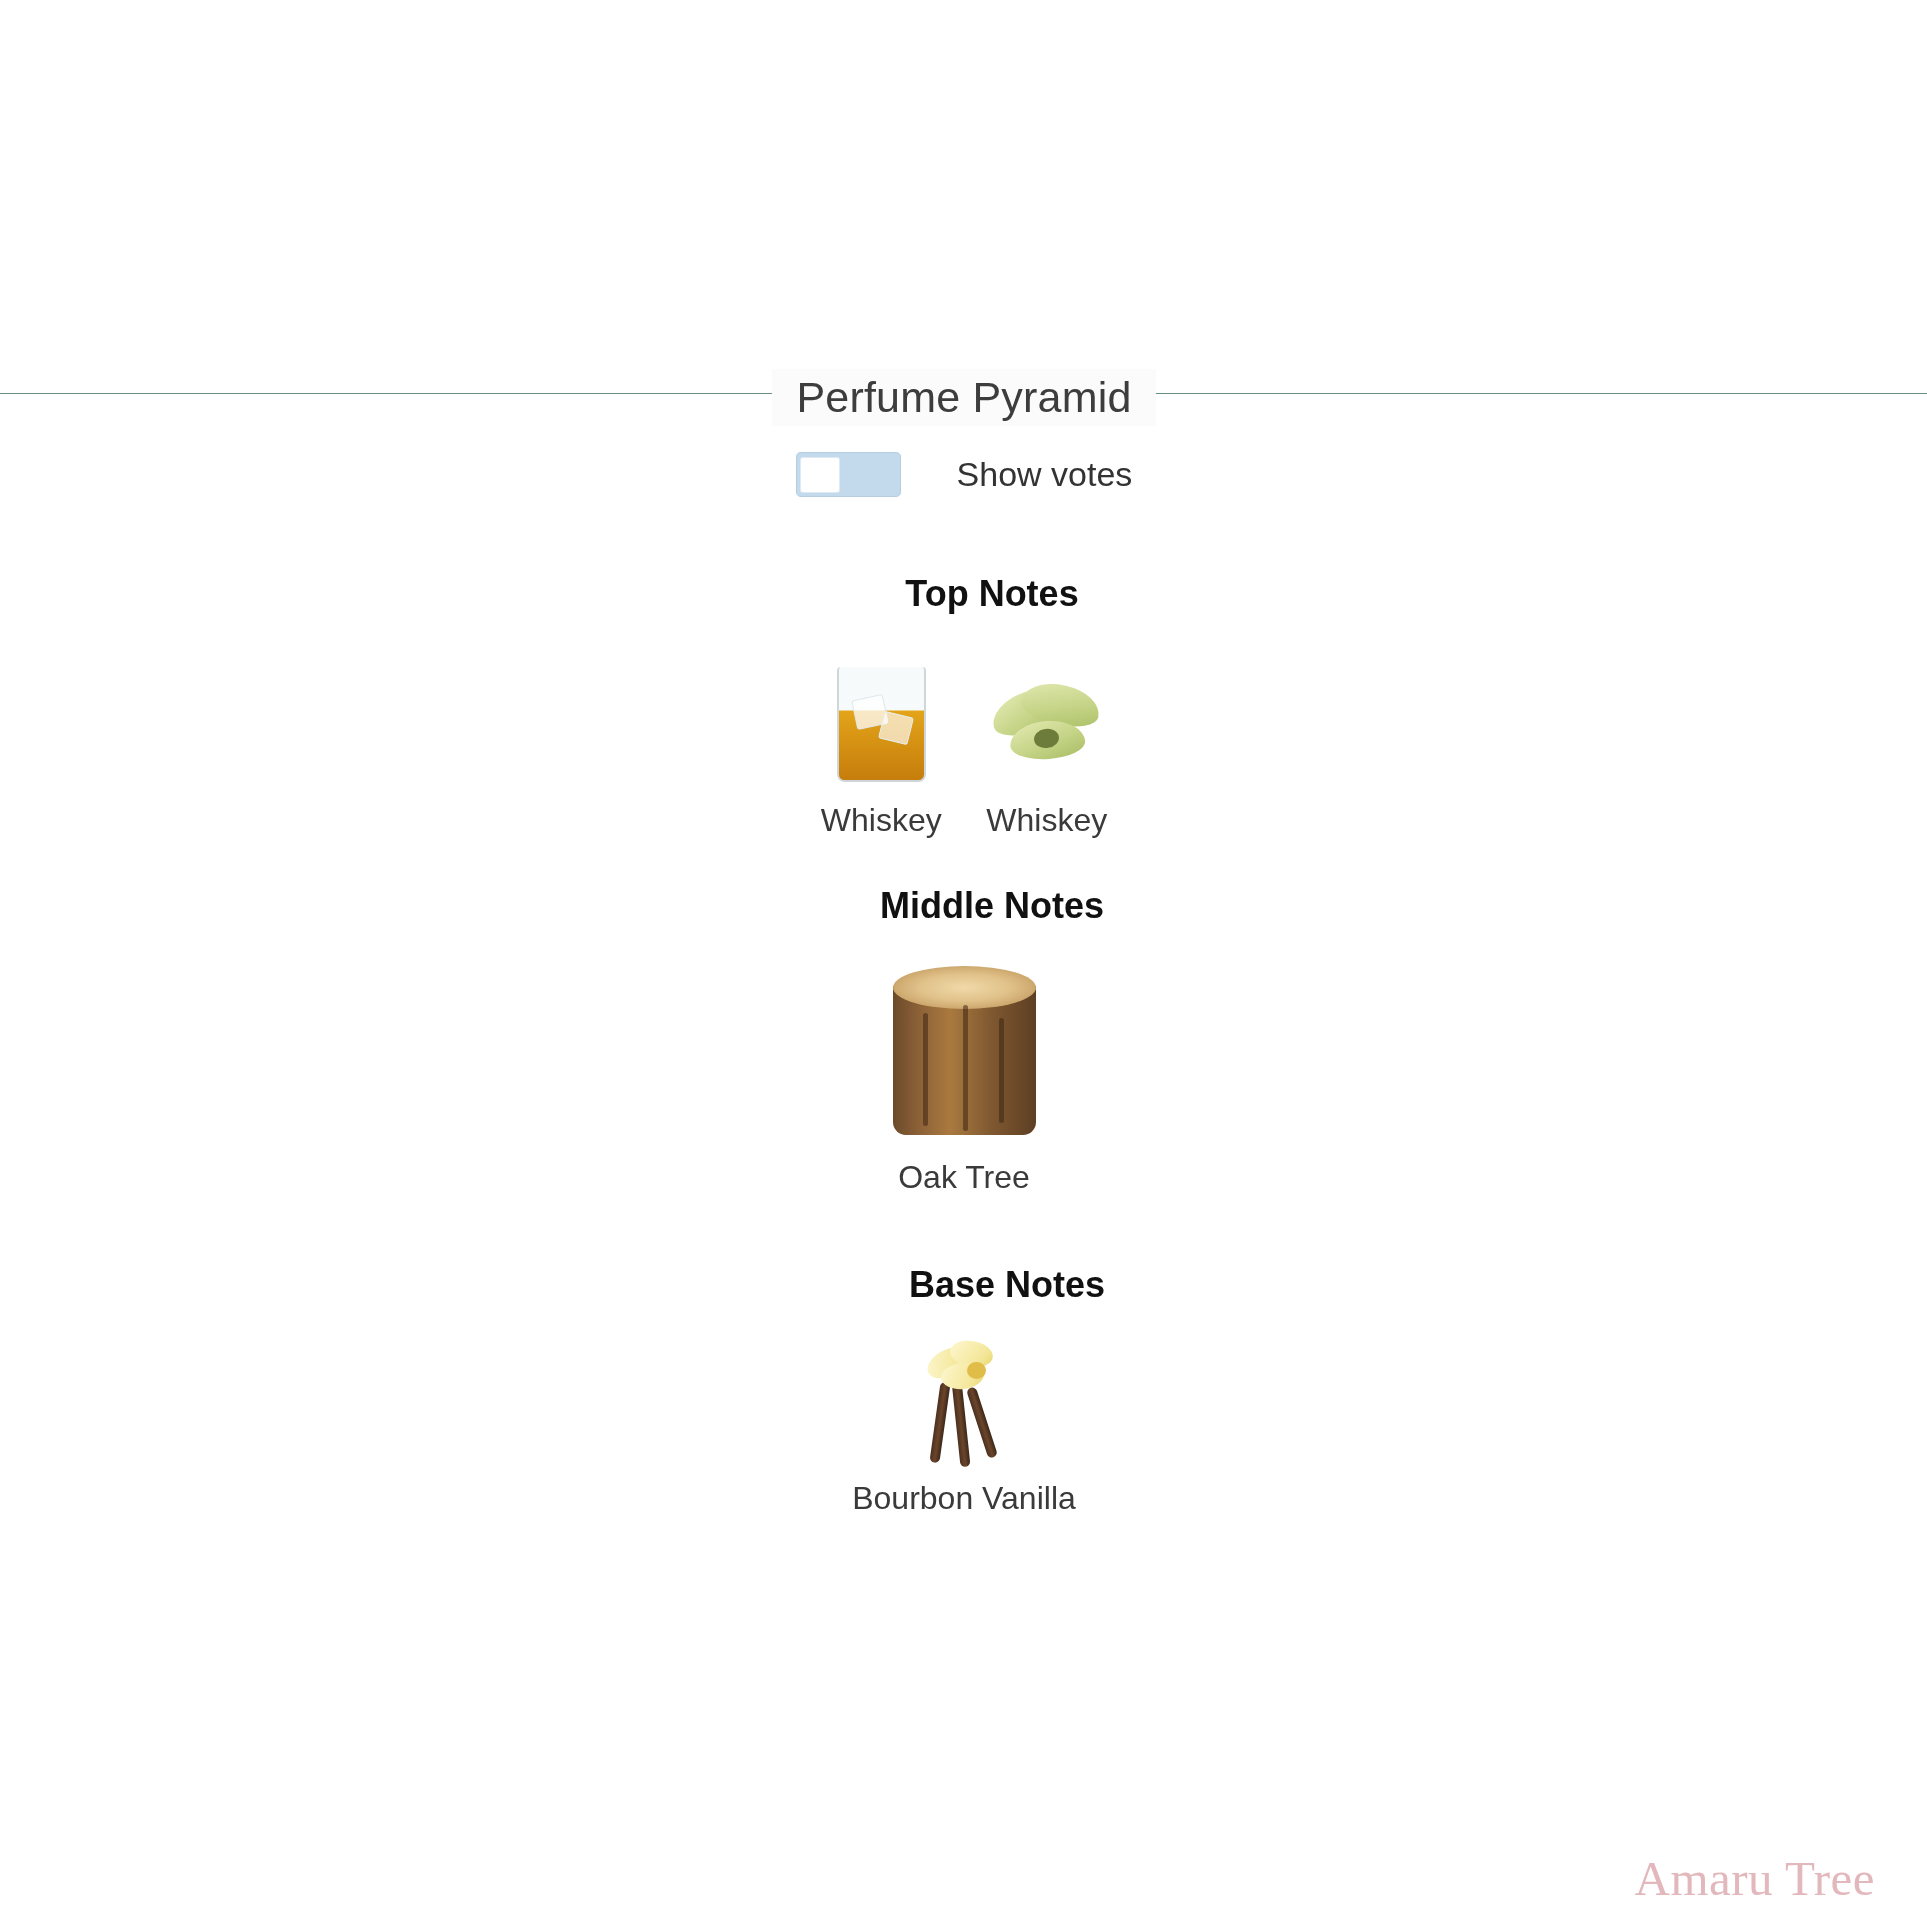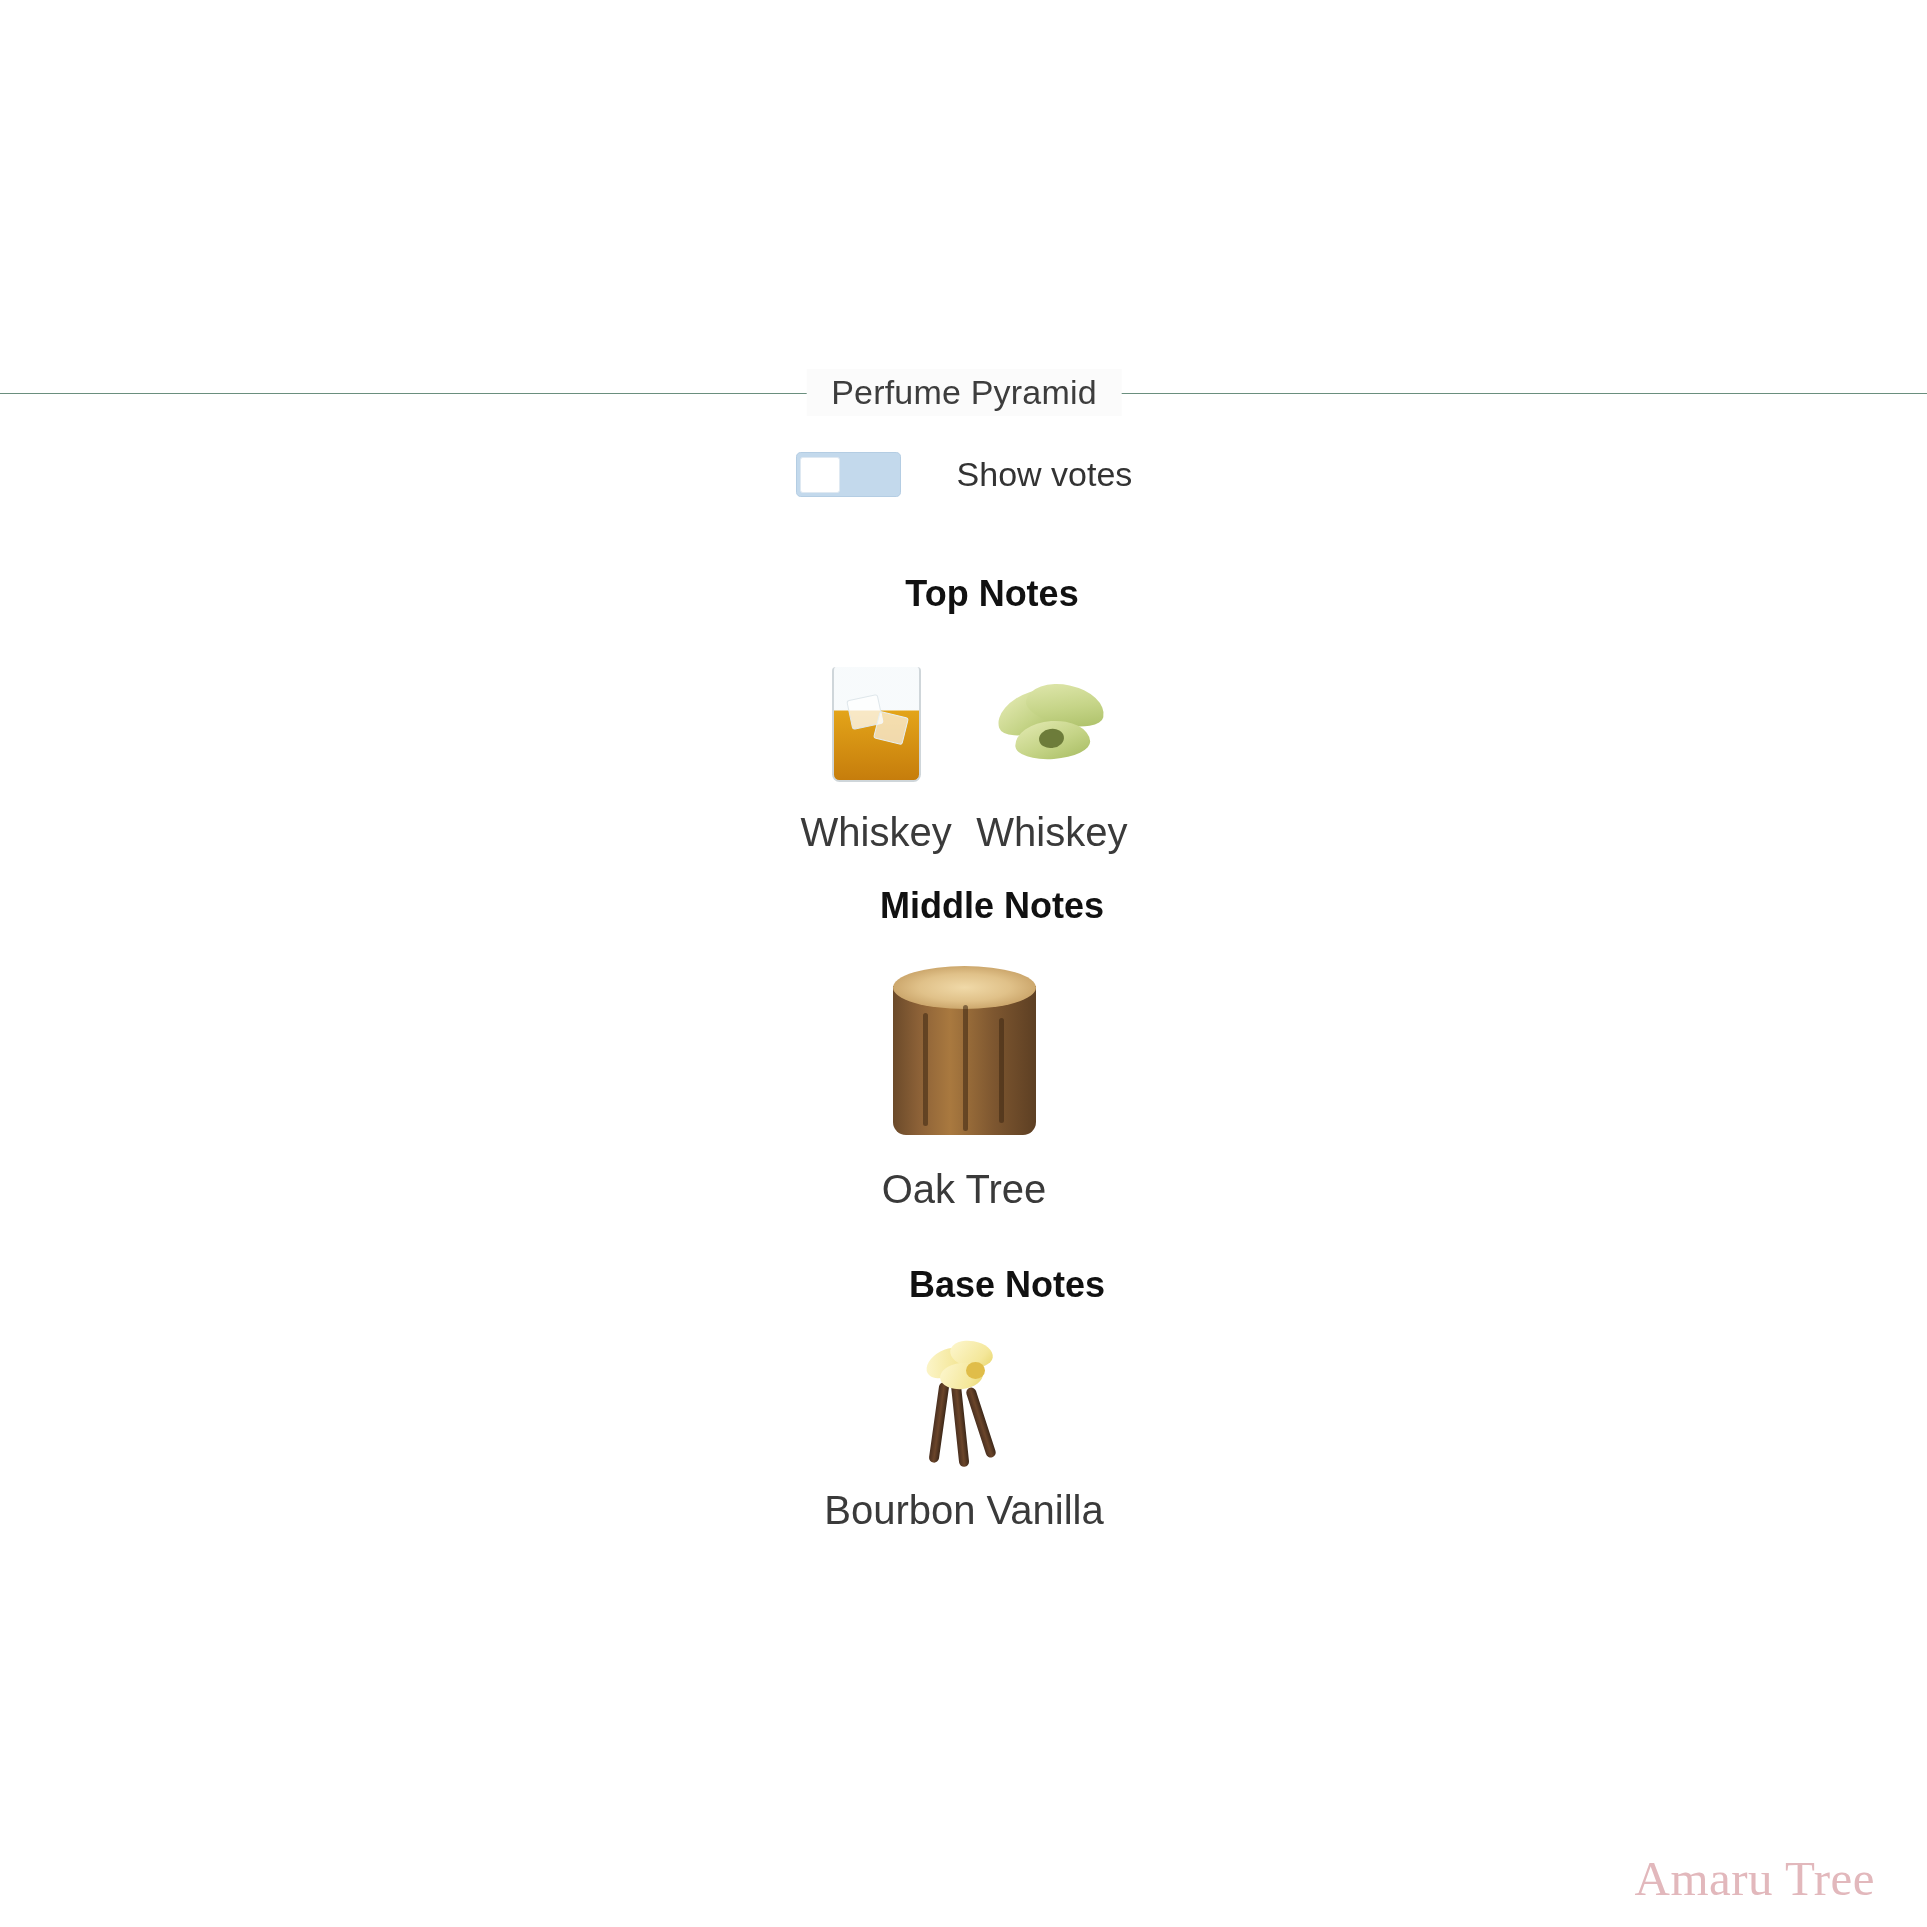--- a/index.html
+++ b/index.html
@@ -40,21 +40,21 @@
     height: 0.9px;
     background: #6a8f7e;
   }
   .divider-title {
     position: absolute;
     left: 50%;
     top: 0;
     transform: translateX(-50%);
     background: #fbfbfb;
     padding: 3.8px 24.5px;
-    font-size: 34px;
+    font-size: 43px;
     color: #3d3d3d;
     font-weight: 400;
     letter-spacing: 0.2px;
     white-space: nowrap;
   }
 
   
   .toggle-row {
     position: absolute;
     left: 0;
@@ -129,22 +129,22 @@
     width: 141px;
     height: 132px;
     position: relative;
     overflow: hidden;
   }
   .note-img.tall {
     width: 169px;
     height: 188px;
   }
   .note-label {
-    margin-top: 19px;
-    font-size: 40px;
+    margin-top: 11px;
+    font-size: 32px;
     color: #3a3a3a;
     white-space: nowrap;
   }
 
   
   
   .art-whiskey .glass {
     position: absolute;
     left: 26px;
     top: 7.5px;

